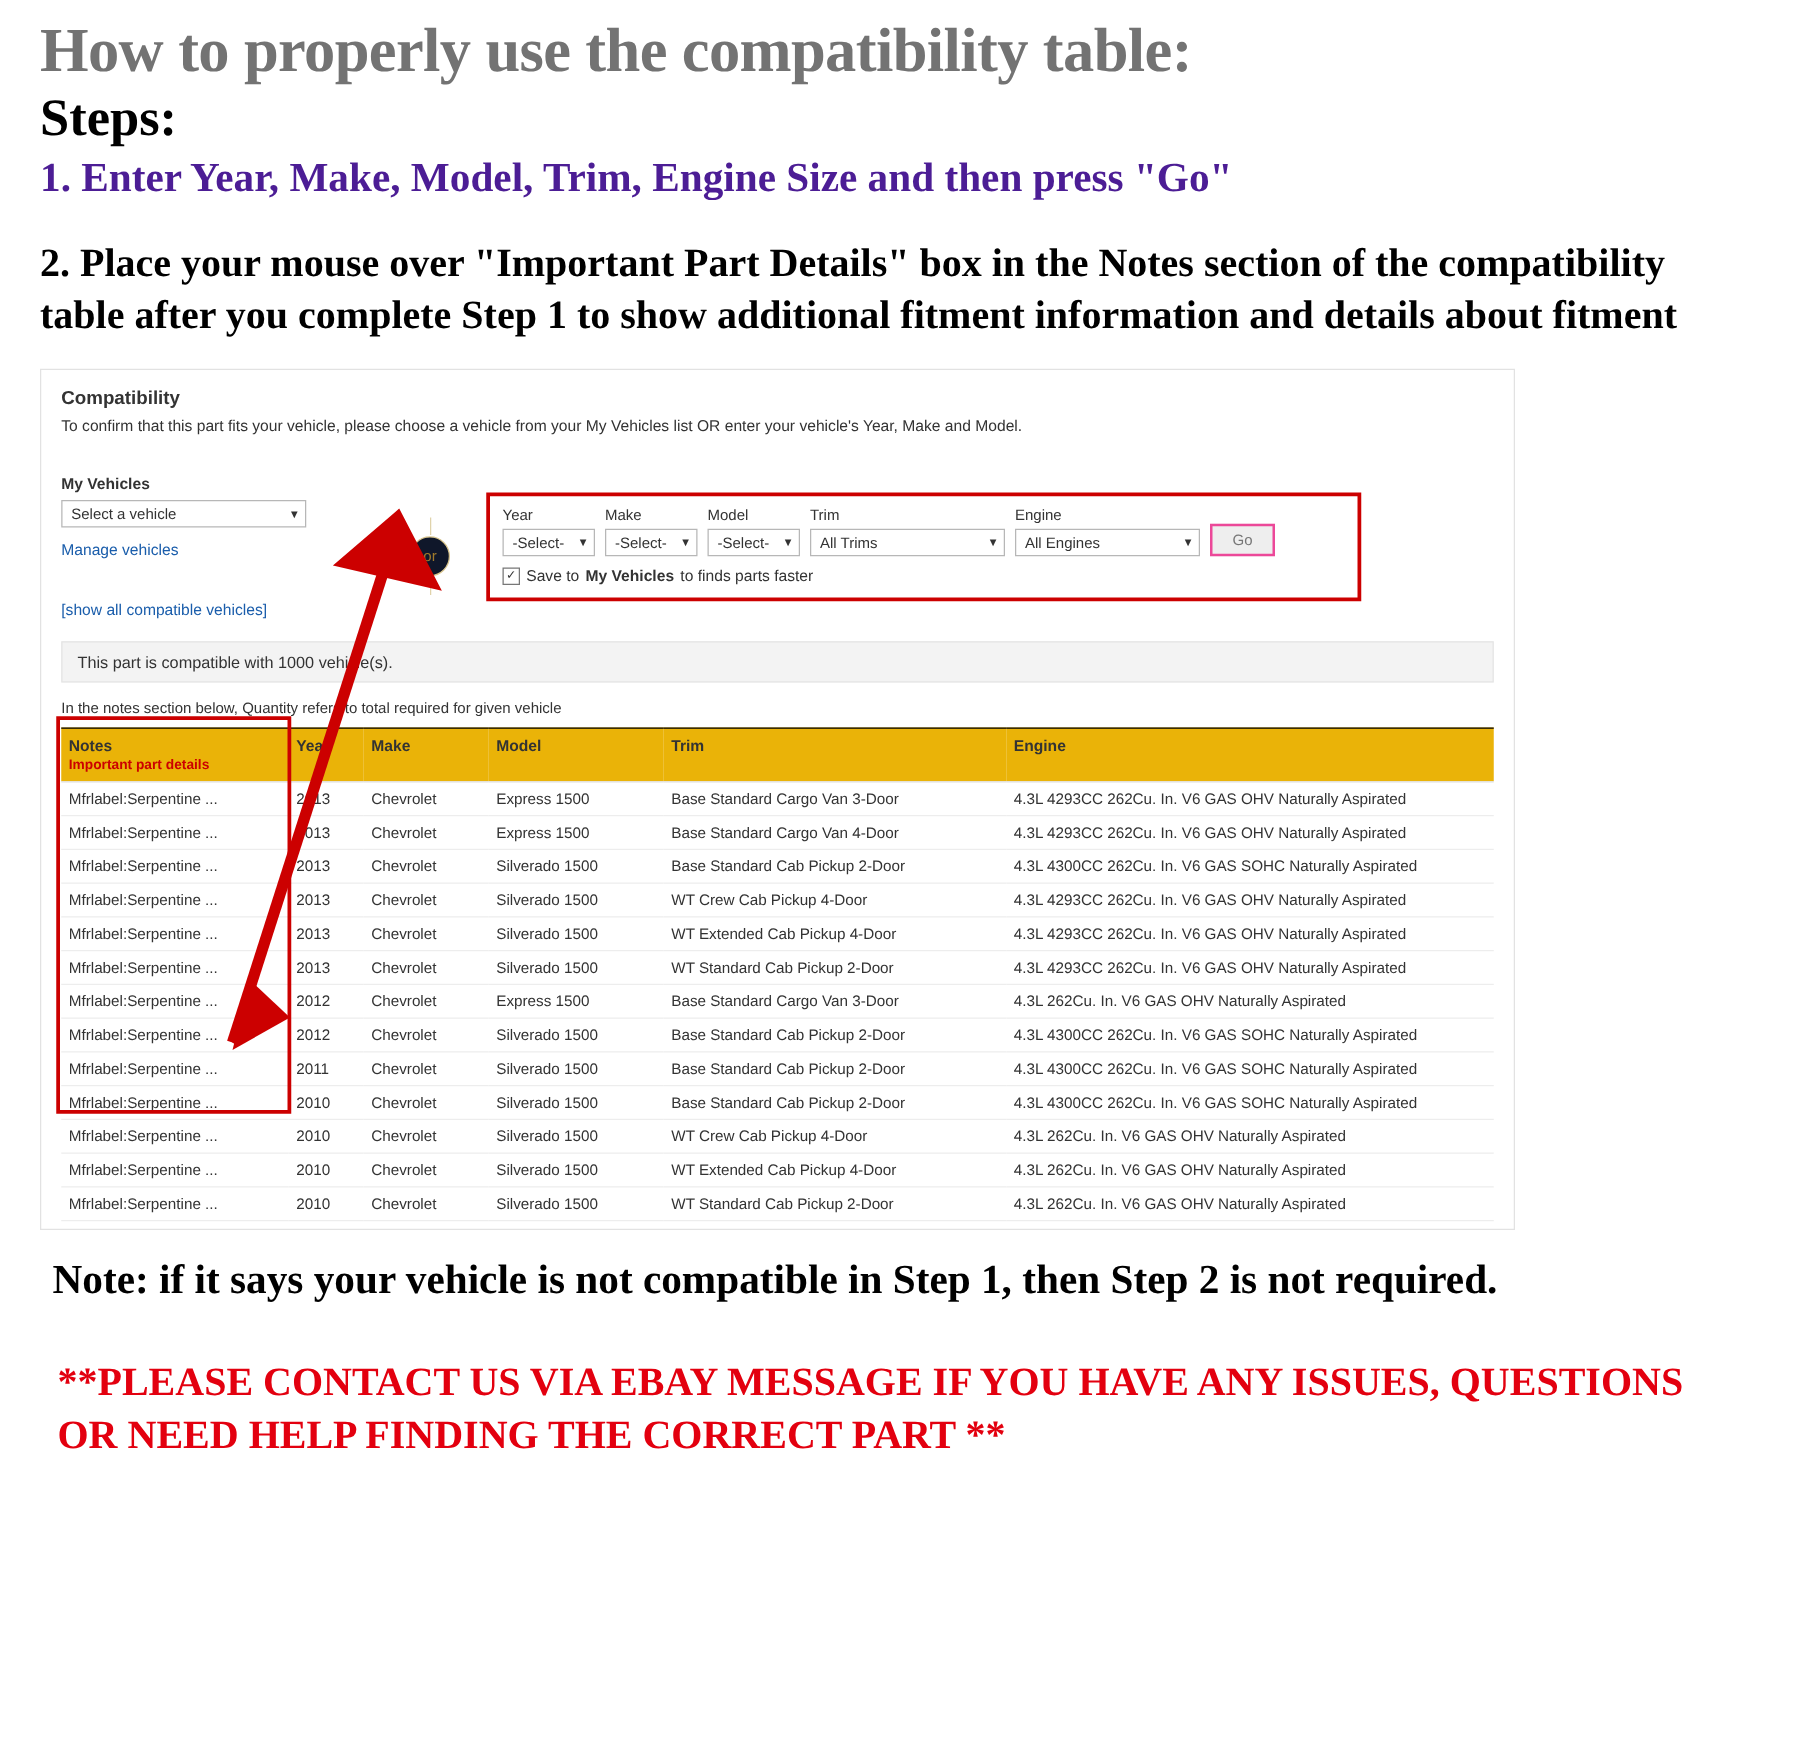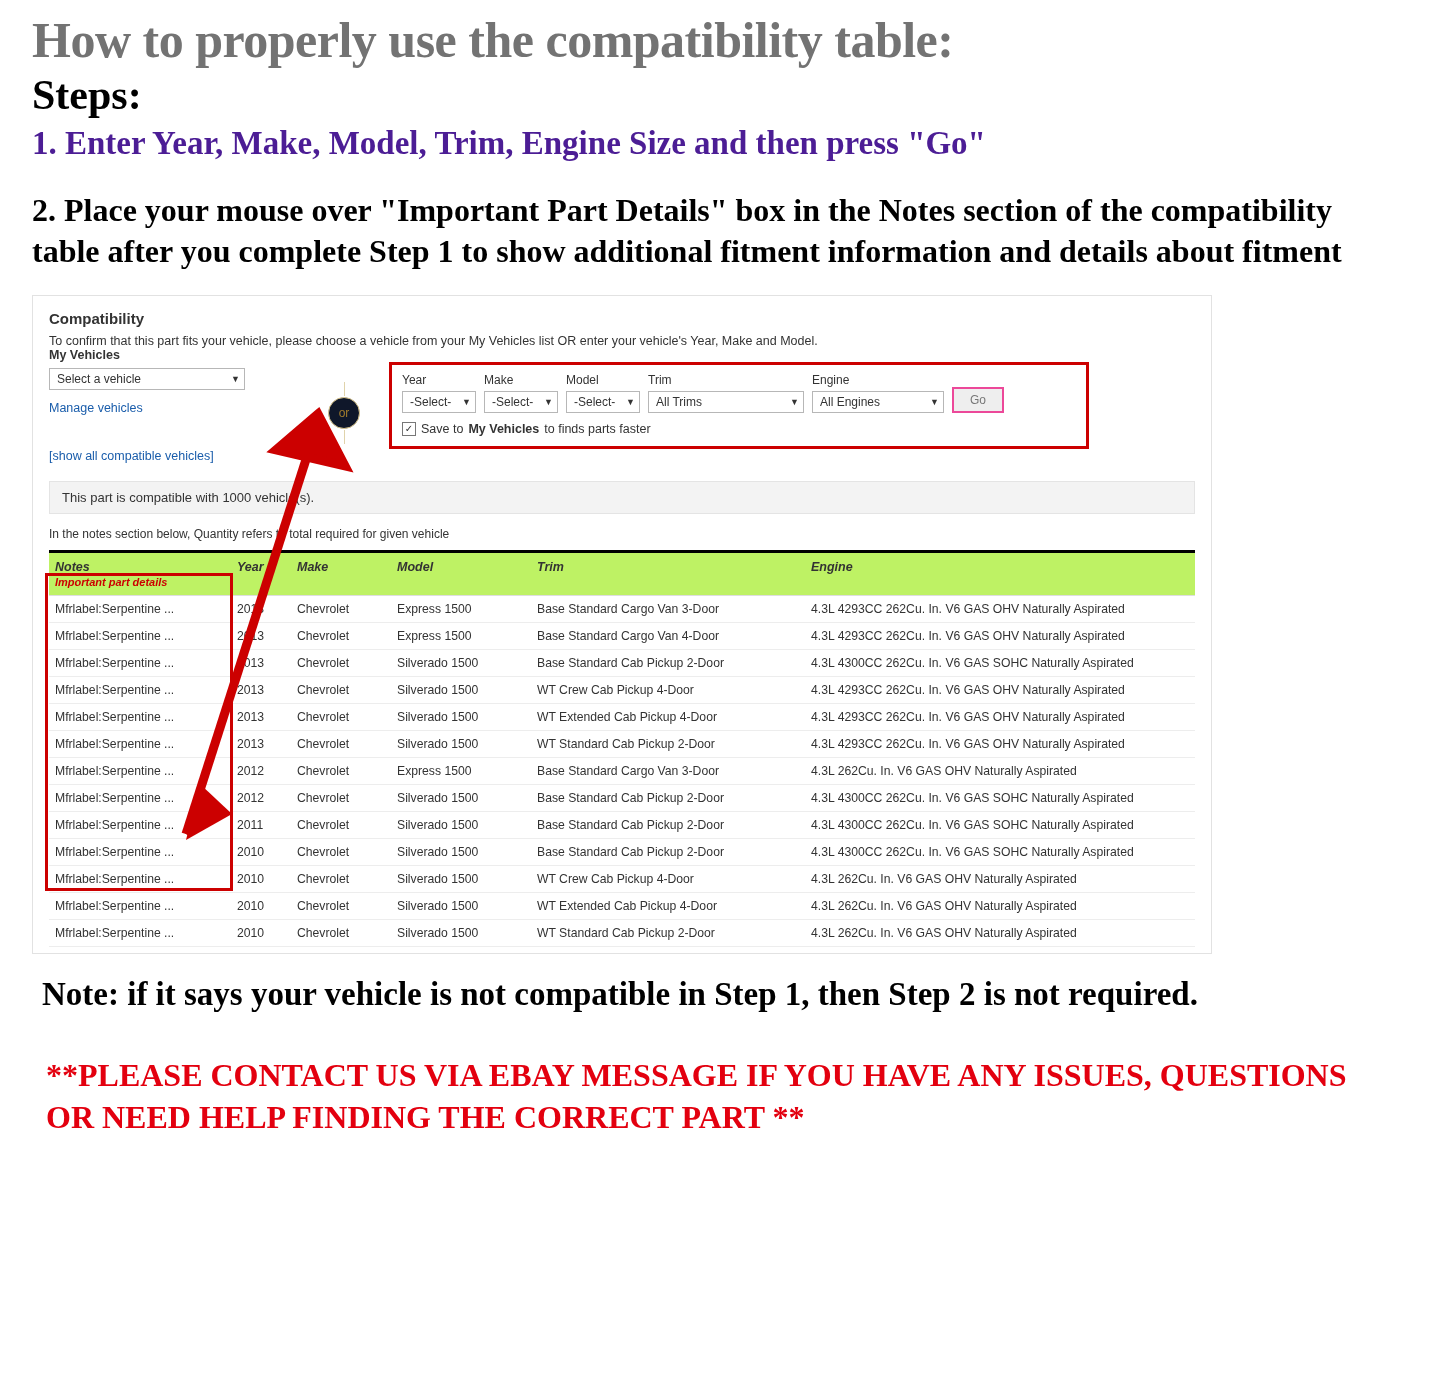--- a/index.html
+++ b/index.html
@@ -90,21 +90,21 @@
   }
   .compat-title {
     font-size: 15px;
     font-weight: bold;
     color: #333;
     margin-bottom: 7px;
   }
   .compat-sub {
     font-size: 12.5px;
     color: #333;
-    margin-bottom: 0;
+    margin-bottom: 32px;
   }
   .selector-row {
     display: flex;
     align-items: center;
   }
   .my-vehicles {
     width: 250px;
     flex: 0 0 250px;
   }
   .mv-label {
@@ -178,21 +178,21 @@
     gap: 8px;
   }
   .field { display: flex; flex-direction: column; }
   .field-label {
     font-size: 12px;
     color: #333;
     margin-bottom: 4px;
   }
   .sel-sm { width: 74px; }
   .sel-trim { width: 156px; }
-  .sel-engine { width: 132px; }
+  .sel-engine { width: 148px; }
   .go-btn {
     width: 48px;
     height: 22px;
     border: 2px solid #ec4899;
     background: #eeeeee;
     font-size: 12px;
     color: #767676;
     display: flex;
     align-items: center;
     justify-content: center;
@@ -235,27 +235,26 @@
 
   table.compat-table {
     width: 100%;
     border-collapse: collapse;
     font-size: 12.2px;
     color: #333;
   }
   table.compat-table thead th {
     text-align: left;
     font-weight: bold;
-    border-top: 3px solid #000000;
+    border-top: 1px solid #000000;
     border-bottom: 1px solid #dedede;
-    background: #bef264;
+    background: #eab308;
     padding: 7px 6px;
     font-size: 12.5px;
     vertical-align: top;
-    font-style: italic;
   }
   .notes-sub {
     display: block;
     color: #cc0000;
     font-size: 11px;
     font-weight: bold;
     margin-top: 2px;
   }
   table.compat-table td {
     padding: 6px 6px;

